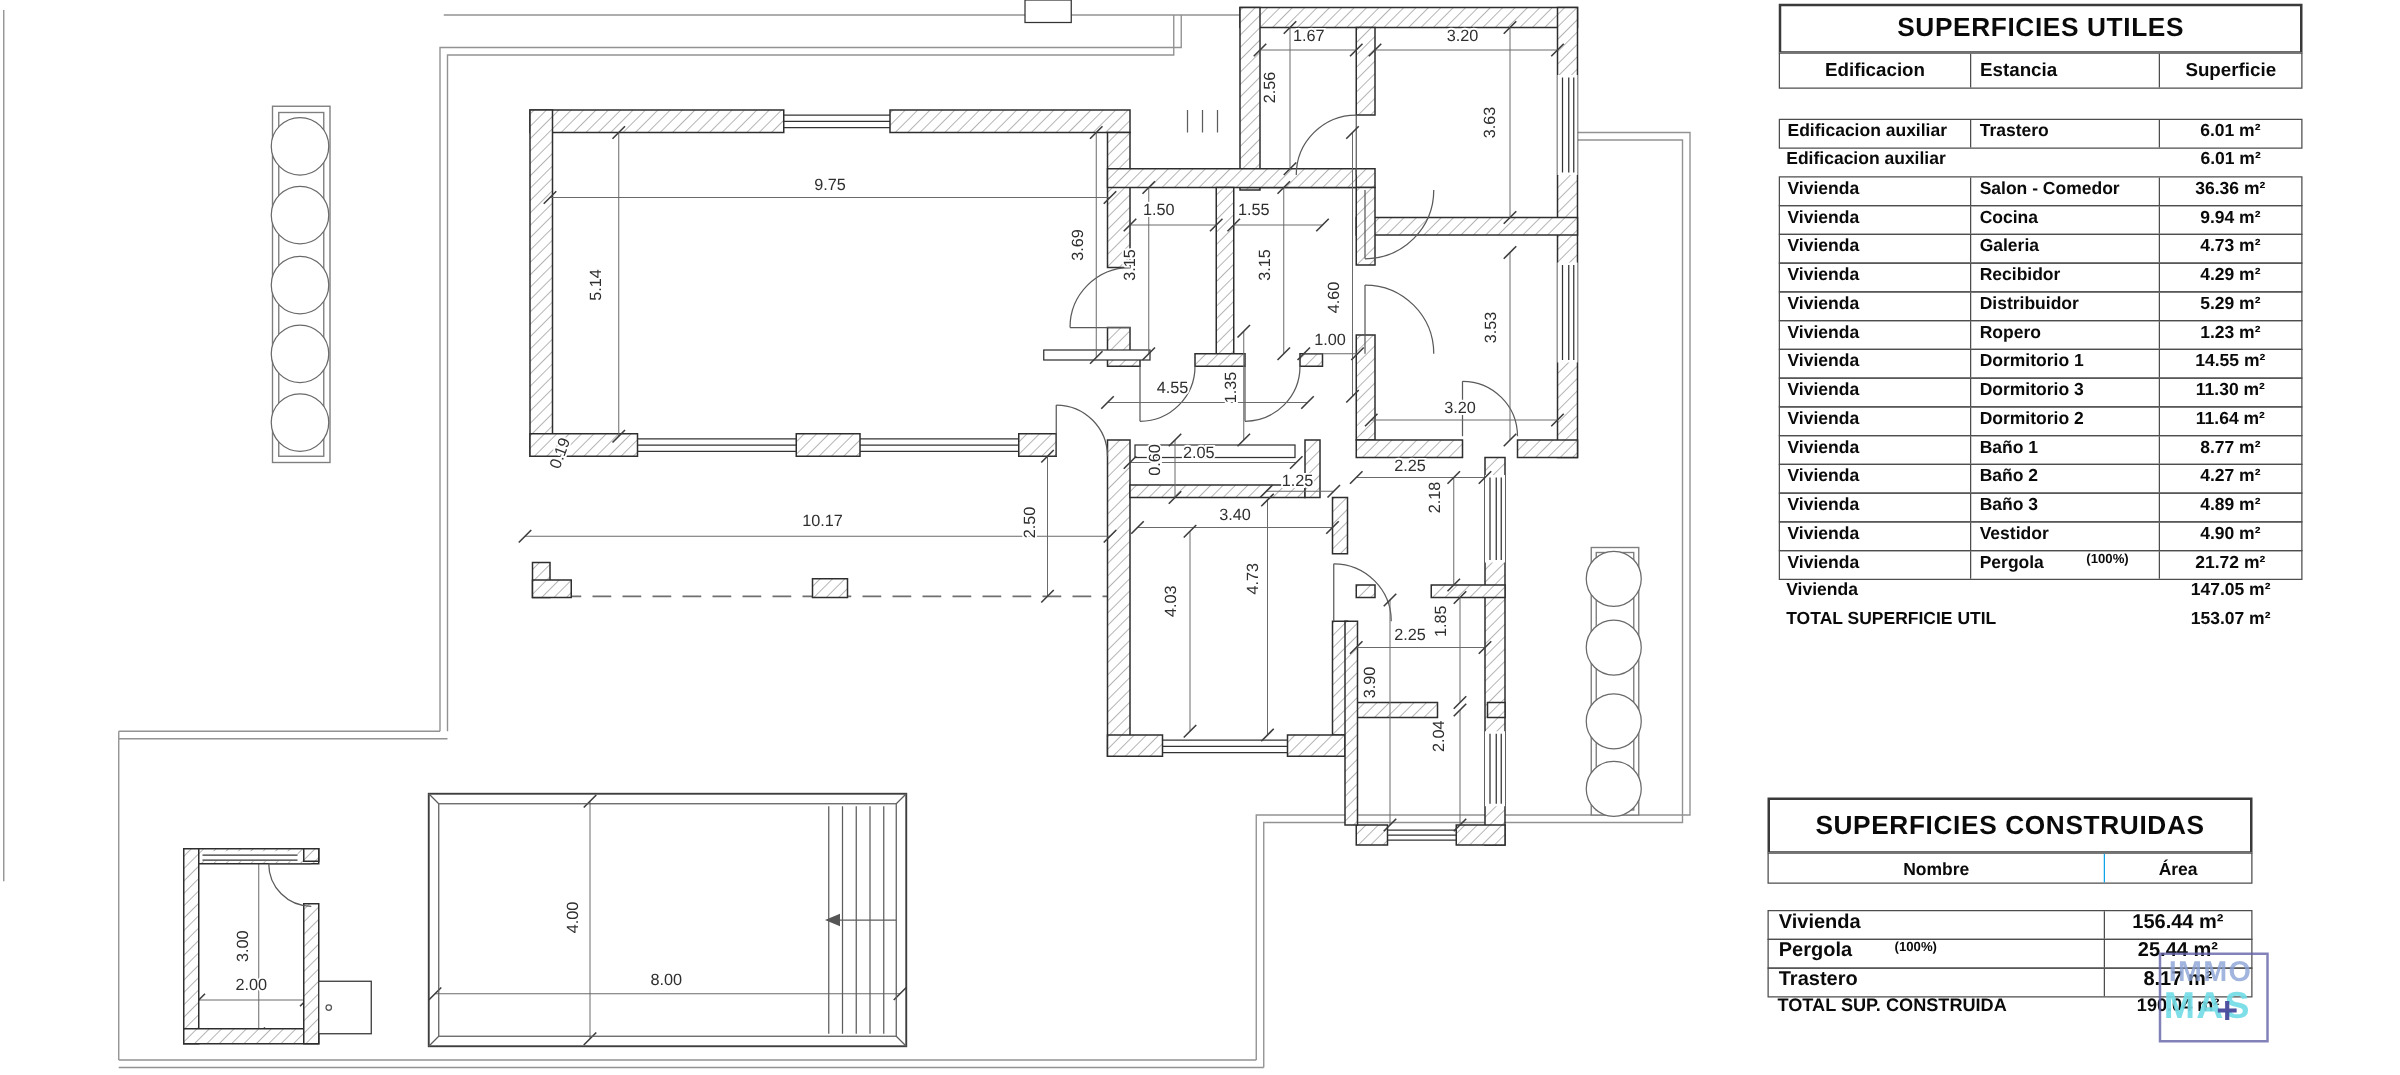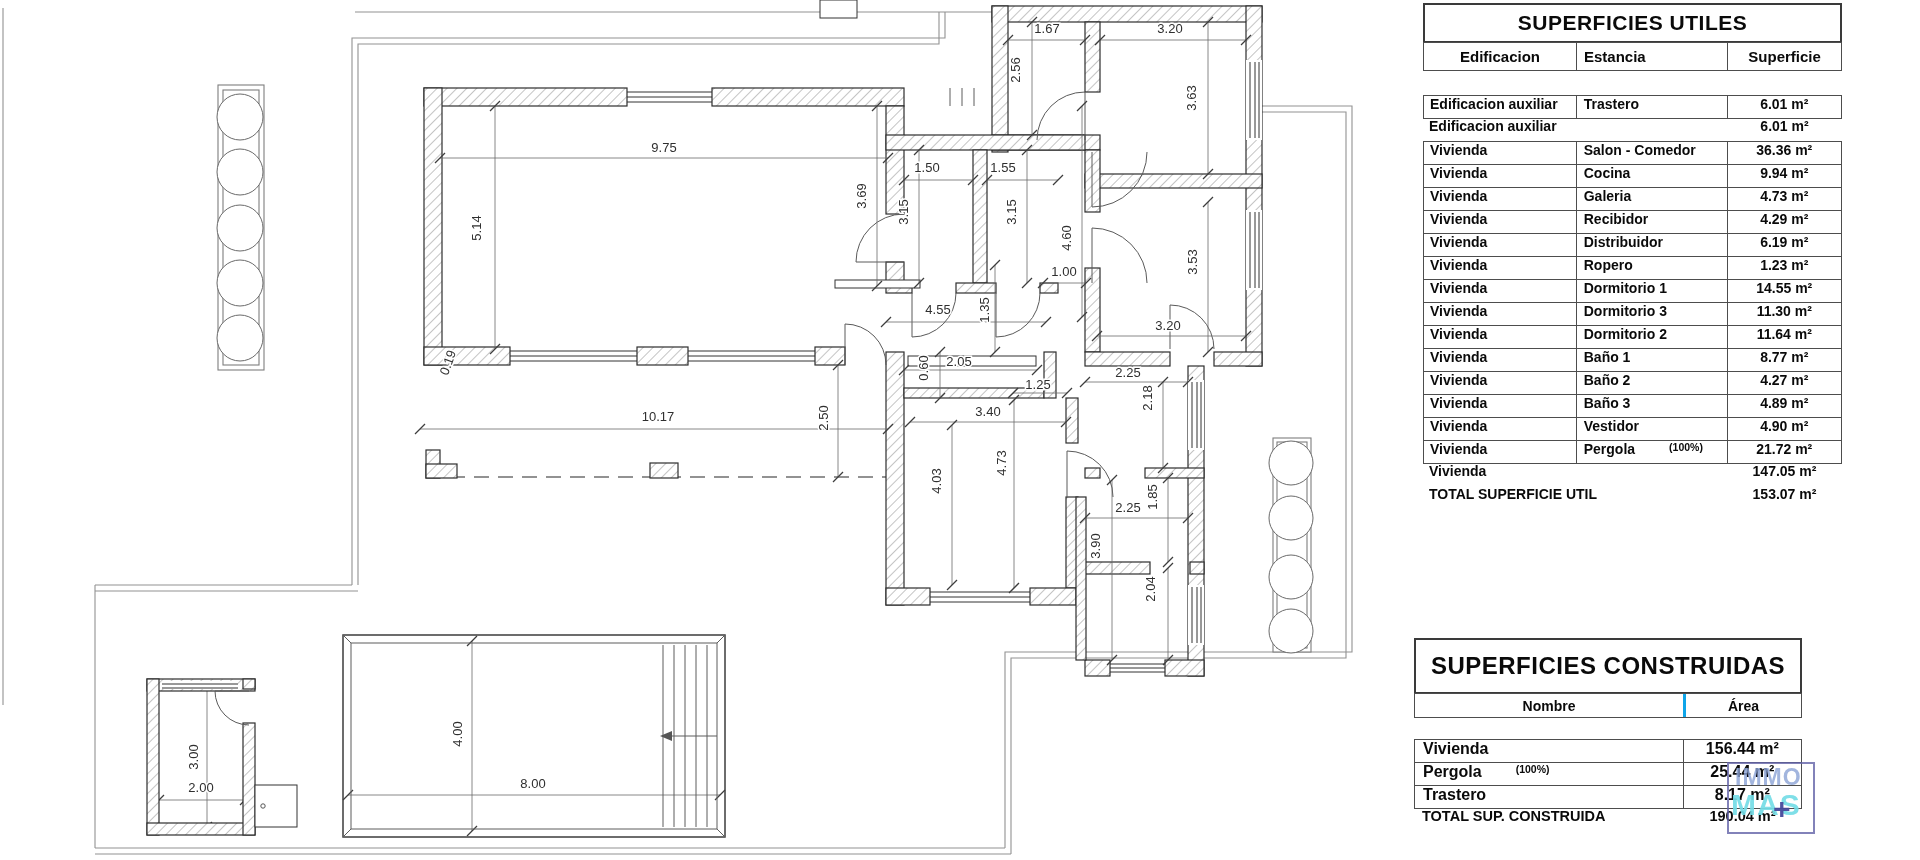--- a/index.html
+++ b/index.html
@@ -21,30 +21,30 @@
   .plant{fill:#fff;stroke:#7e7e7e;stroke-width:1.1;}
   .tree{fill:#fff;stroke:#6a6a6a;stroke-width:1;}
 
   
   .tbl{position:absolute;color:#0a0a0a;}
   .table1{left:1423px;top:3px;width:419px;}
   .table2{left:1414px;top:638px;width:388px;}
   .t-title{border:2px solid #3a3a3a;display:flex;align-items:center;justify-content:center;
            font-weight:bold;letter-spacing:.5px;box-sizing:border-box;background:#fff;}
   .table1 .t-title{height:40px;font-size:21px;}
-  .table2 .t-title{height:56px;font-size:24px;}
+  .table2 .t-title{height:45px;font-size:21px;}
   .t-head{display:flex;border:1px solid #4d4d4d;margin-top:-1px;box-sizing:border-box;background:#fff;}
   .table1 .t-head{height:29px;}
   .table2 .t-head{height:25px;justify-content:space-between;}
   .hcell{display:flex;align-items:center;font-weight:bold;font-size:15px;box-sizing:border-box;}
   .hc1{width:155px;justify-content:center;}
   .hc2{width:154px;padding-left:7px;border-left:1px solid #4d4d4d;}
   .hc3{width:116px;justify-content:center;border-left:1px solid #4d4d4d;}
   .hd1{width:268px;justify-content:center;font-size:14px;}
-  .hd2{width:118px;justify-content:center;border-left:3px solid #0ea5e9;font-size:14px;}
+  .hd2{width:118px;justify-content:center;border-left:1px solid #0ea5e9;font-size:14px;}
   .t1-body{margin-top:25px;}
   .t2-body{margin-top:22px;}
   .t-row{display:flex;align-items:stretch;height:24px;margin-top:-1px;font-weight:bold;
          font-size:14px;box-sizing:border-box;background:transparent;}
   .t-row.boxed{border:1px solid #4d4d4d;}
   .t-row>div{display:flex;align-items:flex-start;box-sizing:border-box;}
   .c1{width:155px;padding-left:6px;}
   .c2{width:154px;padding-left:7px;}
   .c3{width:117px;justify-content:center;}
   .boxed .c2,.boxed .c3{border-left:1px solid #4d4d4d;}
@@ -485,21 +485,21 @@
         </div>
       </div>
       <div class="t-row boxed">
         <div class="c1">
           <span>Vivienda</span>
         </div>
         <div class="c2">
           <span>Distribuidor</span>
         </div>
         <div class="c3">
-          <span>6.19 m²</span>
+          <span>5.29 m²</span>
         </div>
       </div>
       <div class="t-row boxed">
         <div class="c1">
           <span>Vivienda</span>
         </div>
         <div class="c2">
           <span>Ropero</span>
         </div>
         <div class="c3">

